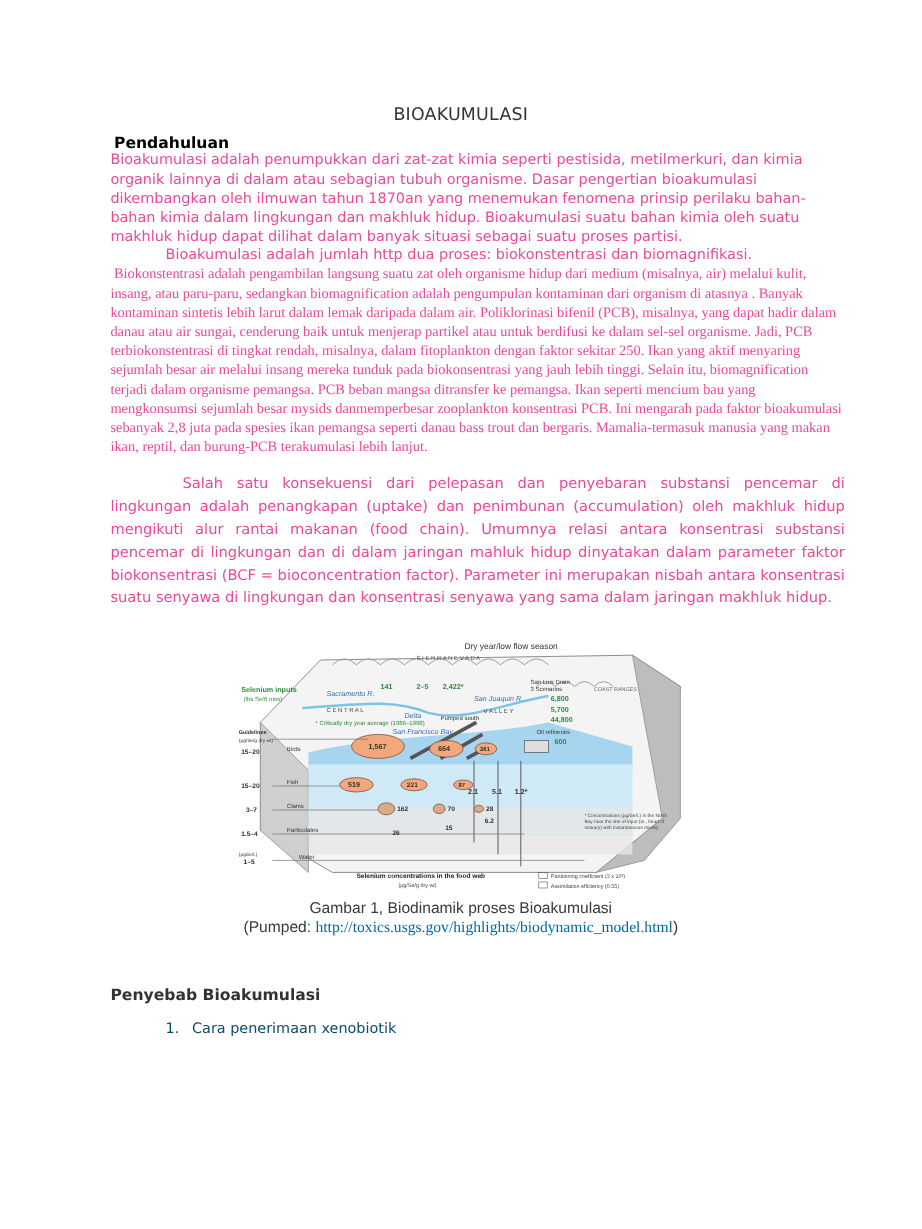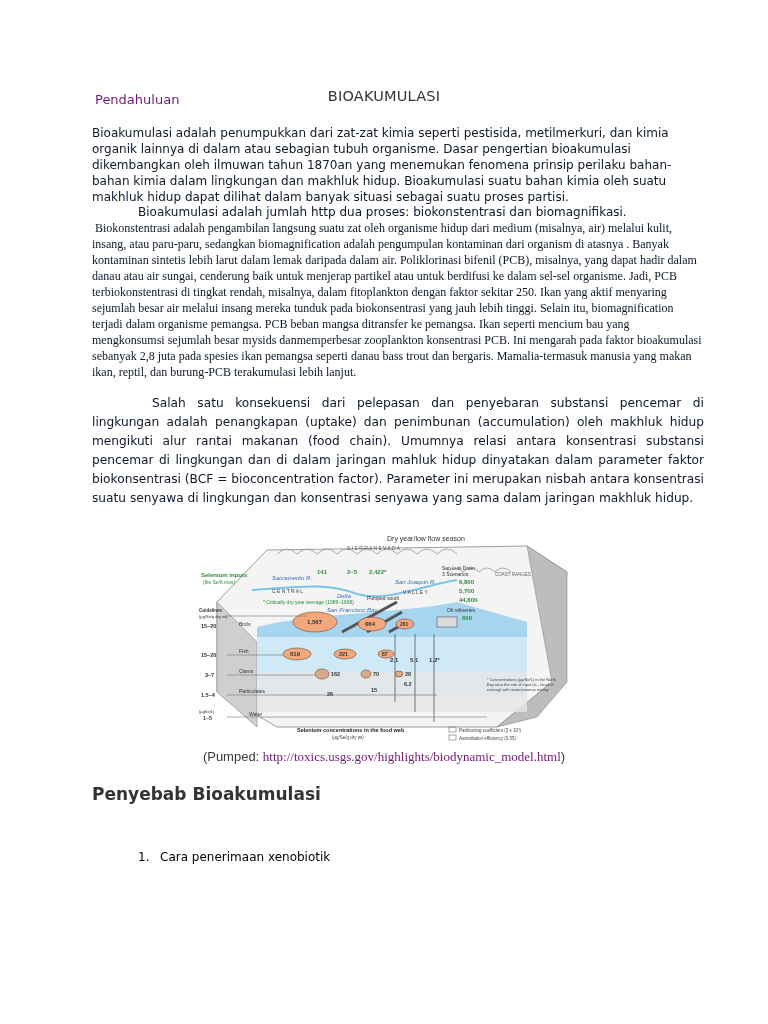--- a/index.html
+++ b/index.html
@@ -1,33 +1,33 @@
 <!DOCTYPE html>
 <html><head>
 <meta charset="utf-8">
 <style>
   html, body { margin: 0; padding: 0; background: #ffffff; }
   body { width: 768px; height: 1024px; position: relative; overflow: hidden;
          font-family: "DejaVu Sans", sans-serif; color: #2a2a2a; }
   .page { position: absolute; left: 0; top: 0; width: 768px; height: 904px; }
   .title { position: absolute; top: 88px; left: 0; width: 768px; text-align: center;
            font-size: 14.5px; letter-spacing: 0.2px; color: #333; }
-  .h-pend { position: absolute; top: 92px; left: 95px; font-weight: normal; font-size: 13px; color: #701a75; }
-  .p { position: absolute; left: 92px; width: 612px; font-size: 12px; line-height: 16px; color: #0f172a; margin: 0; }
+  .h-pend { position: absolute; top: 112px; left: 95px; font-weight: bold; font-size: 13px; color: #000000; }
+  .p { position: absolute; left: 92px; width: 612px; font-size: 12px; line-height: 16px; color: #ec4899; margin: 0; }
   .p1 { top: 125px; }
   .p2 { top: 204px; text-indent: 46px; }
   .p3 { top: 220px; text-indent: 3px; font-family: Liberation Serif, serif; }
   .p4 { top: 394px; font-size: 12.2px; line-height: 19px; text-align: justify; text-indent: 60px; width: 612px; }
   .figure { position: absolute; left: 197px; top: 532px; width: 376px; height: 212px; }
   .caption { position: absolute; top: 749px; left: 0; width: 768px; text-align: center;
              font-family: "Liberation Sans", sans-serif; font-size: 13px; color: #3a3a3a; line-height: 16px; }
-  .caption .src-link { color: #701a75; font-family: "Liberation Serif", serif; font-size: 13px; }
-  .h-peny { position: absolute; top: 784px; left: 92px; font-weight: bold; font-size: 17px; color: #333; }
+  .caption .src-link { color: #0369a1; font-family: "Liberation Serif", serif; font-size: 13px; }
+  .h-peny { position: absolute; top: 822px; left: 92px; font-weight: bold; font-size: 13px; color: #333; }
   .p5 { top: 805px; line-height: 22px; font-size: 12.2px; width: 600px; }
-  .li { position: absolute; top: 850px; left: 138px; font-size: 12px; color: #000000; }
+  .li { position: absolute; top: 850px; left: 138px; font-size: 12px; color: #0c4a6e; }
   .li .num { display: inline-block; width: 22px; }
   .p6 { top: 864px; left: 160px; width: 540px; font-size: 12px; line-height: 22px; text-align: justify; }
   svg text { font-family: "Liberation Sans", sans-serif; }
 </style>
 </head>
 <body>
 
 <div class="page">
 
   <div class="title">BIOAKUMULASI</div>
@@ -145,20 +145,21 @@
       <text x="100" y="200" font-size="5.5" fill="#222" font-weight="bold">Selenium concentrations in the food web</text>
       <text x="135" y="207" font-size="4.5" fill="#444">(µg/Se/g dry wt)</text>
       <rect x="252" y="195" width="7" height="5" fill="none" stroke="#555" stroke-width="0.5"></rect>
       <text x="262" y="200" font-size="4.5" fill="#444">Partitioning coefficient (3 x 10³)</text>
       <rect x="252" y="203" width="7" height="5" fill="none" stroke="#555" stroke-width="0.5"></rect>
       <text x="262" y="208" font-size="4.5" fill="#444">Assimilation efficiency (0.55)</text>
     </svg>
   </div>
 
   <div class="caption">
+    <div>Gambar 1, Biodinamik proses Bioakumulasi</div>
     <div>
       <span>(Pumped: </span><span class="src-link">http://toxics.usgs.gov/highlights/biodynamic_model.html</span><span>)</span>
     </div>
   </div>
 
   <div class="h-peny">Penyebab Bioakumulasi</div>
 
   <div class="li">
     <span class="num">1.</span><span>Cara penerimaan xenobiotik</span>
   </div>

